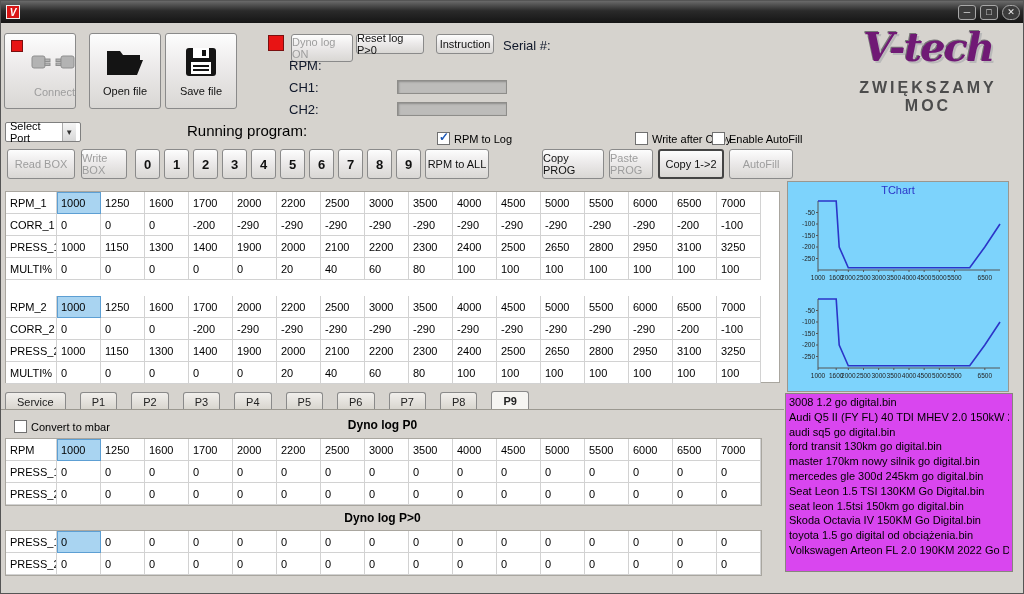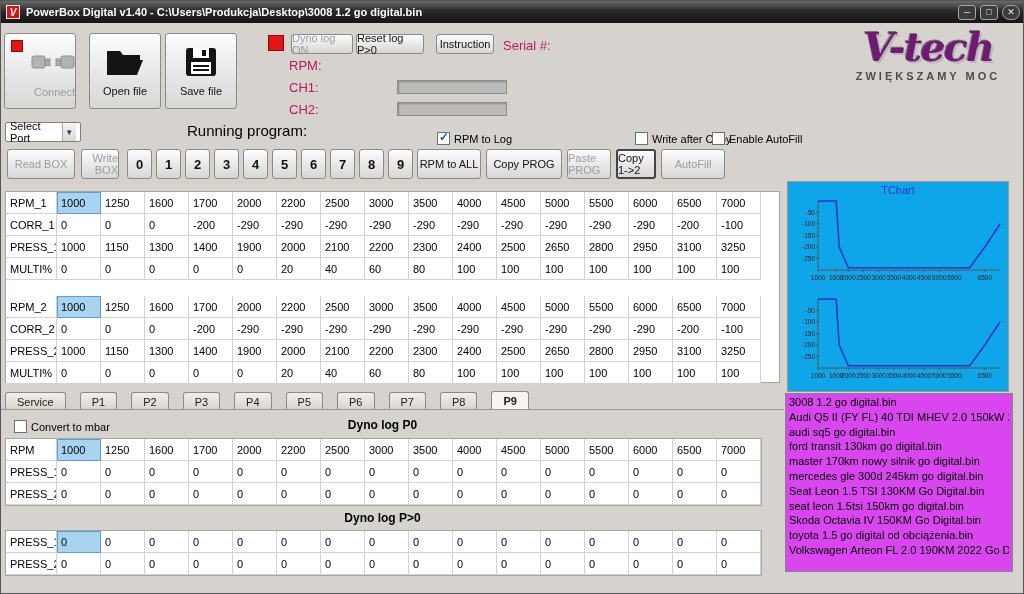--- a/index.html
+++ b/index.html
@@ -26,21 +26,21 @@
   
   .btn { position:absolute; background:linear-gradient(#fdfdfd,#eceaea 45%,#d9d7d4);
     border:1px solid #8a8a8a; border-radius:3px; font-size:11px; color:#111;
     display:flex; align-items:center; justify-content:center; cursor:default; }
   .btn.disabled { color:#9d9d9d; }
   .btn.primary { border:2px solid #444; }
   .bigbtn { width:72px; height:76px; flex-direction:column; gap:5px; }
   .bigbtn .lbl { font-size:11px; }
   .red-square { position:absolute; background:#e81414; border:1px solid #7a1010; }
   
-  .lab { position:absolute; font-size:13px; color:#be185d; }
+  .lab { position:absolute; font-size:13px; color:#0f172a; }
   .lab-big { position:absolute; font-size:15px; color:#000; }
   .pbar { position:absolute; width:110px; height:14px; background:#bdbcba;
     border:1px solid #8e8d8a; box-shadow:inset 1px 1px 2px rgba(0,0,0,.25); }
   .fake-select { position:absolute; width:76px; height:20px; background:#fff;
     border:1px solid #7f7f7f; border-radius:2px; font-size:11px; display:flex;
     align-items:center; padding:0 4px; cursor:default; }
   .fake-select .chev { margin-left:auto; font-size:8px; color:#333;
     background:linear-gradient(#f5f5f5,#d8d8d8); border-left:1px solid #aaa;
     width:15px; height:18px; display:flex; align-items:center; justify-content:center; }
   .cb { position:absolute; display:flex; align-items:center; gap:4px; font-size:11px; color:#000; cursor:default; }
@@ -67,40 +67,39 @@
   .tab { height:18px; padding:0 11px; font-size:11px; color:#222;
     background:linear-gradient(#f1efec,#d7d4cd); border:1px solid #8a8a8a; border-bottom:none;
     border-radius:3px 3px 0 0; margin-right:14px; display:flex; align-items:center; cursor:default; }
   .tab.active { height:19px; background:#f6f5f2; font-weight:bold; }
   .content-panel { position:absolute; left:0; top:408px; width:783px; height:186px;
     border-top:1px solid #9b9890; }
   .dyno-title { position:absolute; left:4px; width:755px; text-align:center;
     font-size:12px; font-weight:bold; color:#000; }
   
   .chart-panel { position:absolute; left:786px; top:180px; width:222px; height:211px;
-    background:#0ea5e9; border:1px solid #9a978f; }
+    background:#7dd3fc; border:1px solid #9a978f; }
   .chart-title { color:#2b35c8; font-size:11px; text-align:center; margin-top:2px; }
   svg.chart { display:block; margin:0 auto; }
   
   .file-list { position:absolute; left:784px; top:392px; width:228px; height:179px;
     background:#d946ef; border:1px solid #88857e; font-size:11px; padding:1px 3px; overflow:hidden; }
   .file-item { height:14.8px; line-height:14.8px; white-space:nowrap; overflow:hidden; color:#000; cursor:default; }
   
   .logo { position:absolute; right:10px; top:22px; width:170px; text-align:center; }
   .logo-main { font-family:"DejaVu Serif",serif; font-style:italic; font-weight:bold;
     font-size:40px; color:#701a75; letter-spacing:-2px;
     text-shadow:2px 2px 0 #b9b9b9, -1px -1px 0 #777; }
-  .logo-tag { font-size:11px; font-weight:bold; letter-spacing:3px; color:#4c4c4c; margin-top:0; }
+  .logo-tag { font-size:16px; font-weight:bold; letter-spacing:3px; color:#4c4c4c; margin-top:9px; }
 </style>
 </head>
 <body>
 
 <div class="titlebar">
   <span class="title-icon">V</span>
-  <span class="title-text">PowerBox Digital v1.40 - C:\Users\Produkcja\Desktop\3008 1.2 go digital.bin</span>
   <span class="win-btns">
     <span class="win-btn">─</span>
     <span class="win-btn">□</span>
     <span class="win-btn close">✕</span>
   </span>
 </div>
 
 <div class="btn bigbtn disabled" style="left:3px;top:32px;align-items:flex-end;">
   <span class="red-square" style="left:6px;top:6px;width:12px;height:12px;"></span>
   <span>
@@ -136,21 +135,21 @@
         <rect x="18" y="4" width="4" height="6" fill="#141414"></rect>
         <rect x="7" y="16" width="20" height="12" fill="#fff"></rect>
         <rect x="9" y="19" width="16" height="2" fill="#141414"></rect>
         <rect x="9" y="23" width="16" height="2" fill="#141414"></rect>
       </svg>
   </span>
   <span class="lbl">Save file</span>
 </div>
 
 <span class="red-square" style="left:267px;top:34px;width:16px;height:16px;"></span>
-<div class="btn disabled" style="left:290px;top:33px;width:62px;height:20px;">Dyno log ON</div>
+<div class="btn disabled" style="left:290px;top:33px;width:62px;height:28px;">Dyno log ON</div>
 <div class="btn" style="left:355px;top:33px;width:68px;height:20px;">Reset log P&gt;0</div>
 <div class="btn" style="left:435px;top:33px;width:58px;height:20px;">Instruction</div>
 <span class="lab" style="left:502px;top:37px;">Serial #:</span>
 
 <span class="lab" style="left:288px;top:57px;">RPM:</span>
 <span class="lab" style="left:288px;top:79px;">CH1:</span>
 <span class="lab" style="left:288px;top:101px;">CH2:</span>
 <div class="pbar" style="left:396px;top:79px;"></div>
 <div class="pbar" style="left:396px;top:101px;"></div>
 
@@ -168,37 +167,37 @@
   <span class="box"></span>
   <span>Write after Copy</span>
 </div>
 <div class="cb" id="cb2" style="left:711px;top:131px;">
   <span class="box"></span>
   <span>Enable AutoFill</span>
 </div>
 
 <div class="action-row">
   <div class="btn disabled" style="width:68px;margin-right:6px;">Read BOX</div>
-  <div class="btn disabled" style="width:38px;margin-right:8px;text-align:right;">Write BOX</div>
+  <div class="btn disabled" style="width:46px;margin-right:8px;">Write BOX</div>
   <div id="numbtns" style="display:flex;">
       <div class="btn numbtn">0</div>
       <div class="btn numbtn">1</div>
       <div class="btn numbtn">2</div>
       <div class="btn numbtn">3</div>
       <div class="btn numbtn">4</div>
       <div class="btn numbtn">5</div>
       <div class="btn numbtn">6</div>
       <div class="btn numbtn">7</div>
       <div class="btn numbtn">8</div>
       <div class="btn numbtn">9</div>
     </div>
   <div class="btn" style="width:64px;margin-right:5px;">RPM to ALL</div>
-  <div class="btn" style="width:76px;margin-right:5px;">Copy PROG</div>
+  <div class="btn" style="width:62px;margin-right:5px;margin-left:48px;">Copy PROG</div>
   <div class="btn disabled" style="width:44px;margin-right:5px;">Paste PROG</div>
-  <div class="btn primary" style="width:40px;margin-right:5px;">Copy 1-&gt;2</div>
+  <div class="btn primary" style="width:66px;margin-right:5px;">Copy 1-&gt;2</div>
   <div class="btn disabled" style="width:64px;">AutoFill</div>
 </div>
 
 <div class="grid-panel">
   <div class="ptable" id="t1" style="left:0;top:0;">
       <div class="trow">
         <div class="tcell tlabel">RPM_1</div>
         <div class="tcell sel">1000</div>
         <div class="tcell">1250</div>
         <div class="tcell">1600</div>

